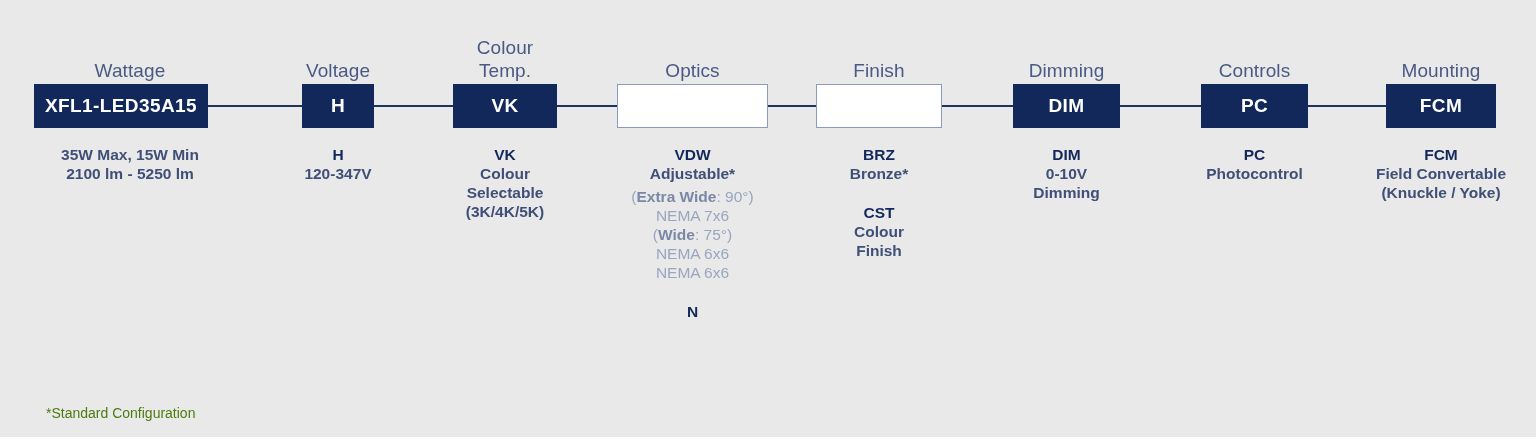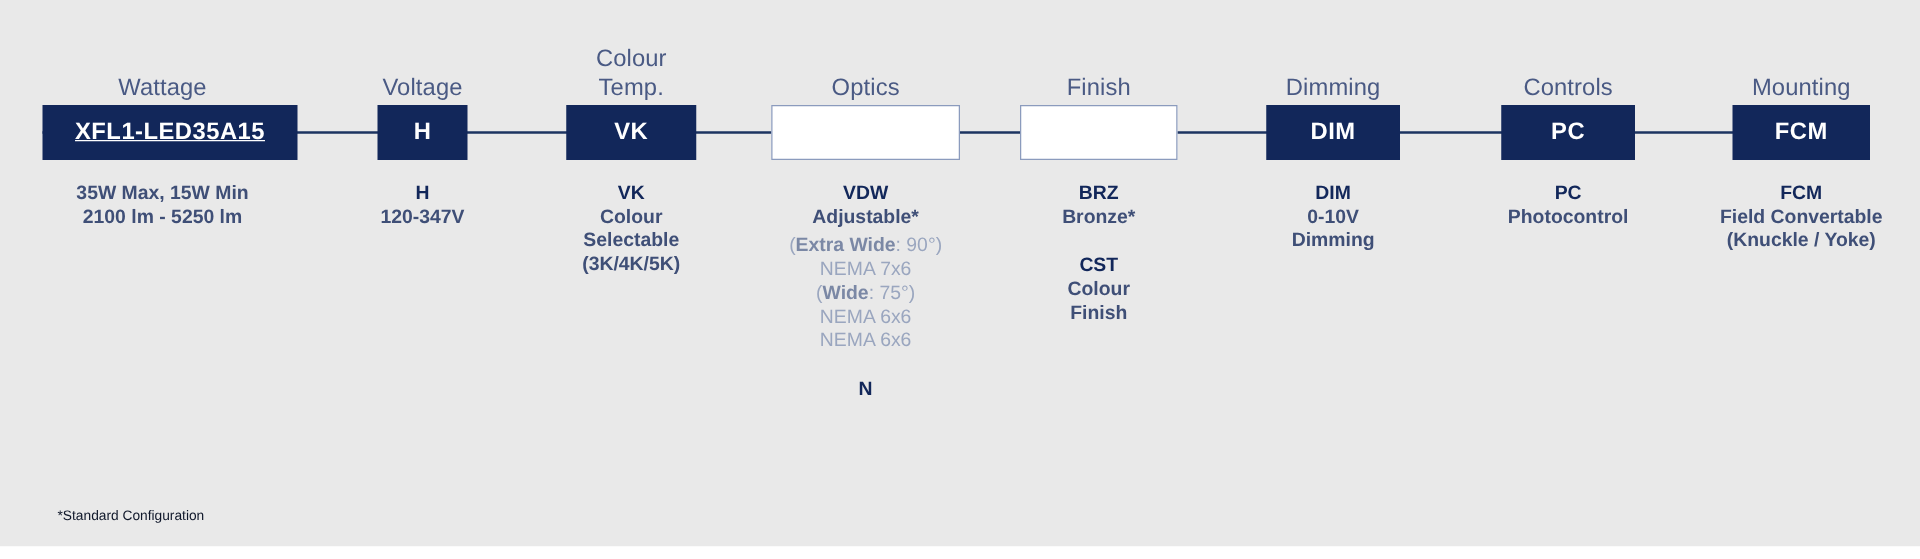--- a/index.html
+++ b/index.html
@@ -130,37 +130,37 @@
     color: #7b88a5;
     font-weight: 700;
   }
   .opt-sub.tight {
     margin-top: 0;
   }
   .footnote {
     position: absolute;
     left: 46px;
     top: 404px;
-    font-size: 11px;
-    color: #0f172a;
+    font-size: 14px;
+    color: #4d7c0f;
     line-height: 19px;
   }
 </style>
 </head>
 <body>
 
 <div class="canvas">
   <div class="sheet"></div>
   <div class="rail"></div>
   <div class="row" id="columns-row">
       <div class="col" style="left: 34px; width: 192px;">
         <div class="hdr-wrap">
           <div class="col-header">Wattage</div>
         </div>
-        <div class="box" style="width: 204px; text-decoration: underline;">XFL1-LED35A15</div>
+        <div class="box" style="width: 174px;">XFL1-LED35A15</div>
         <div class="details">
           <div class="opt">
             <div class="opt-desc">35W Max, 15W Min
 2100 lm  - 5250 lm</div>
           </div>
         </div>
       </div>
       <div class="col" style="left: 302px; width: 72px;">
         <div class="hdr-wrap">
           <div class="col-header">Voltage</div>

